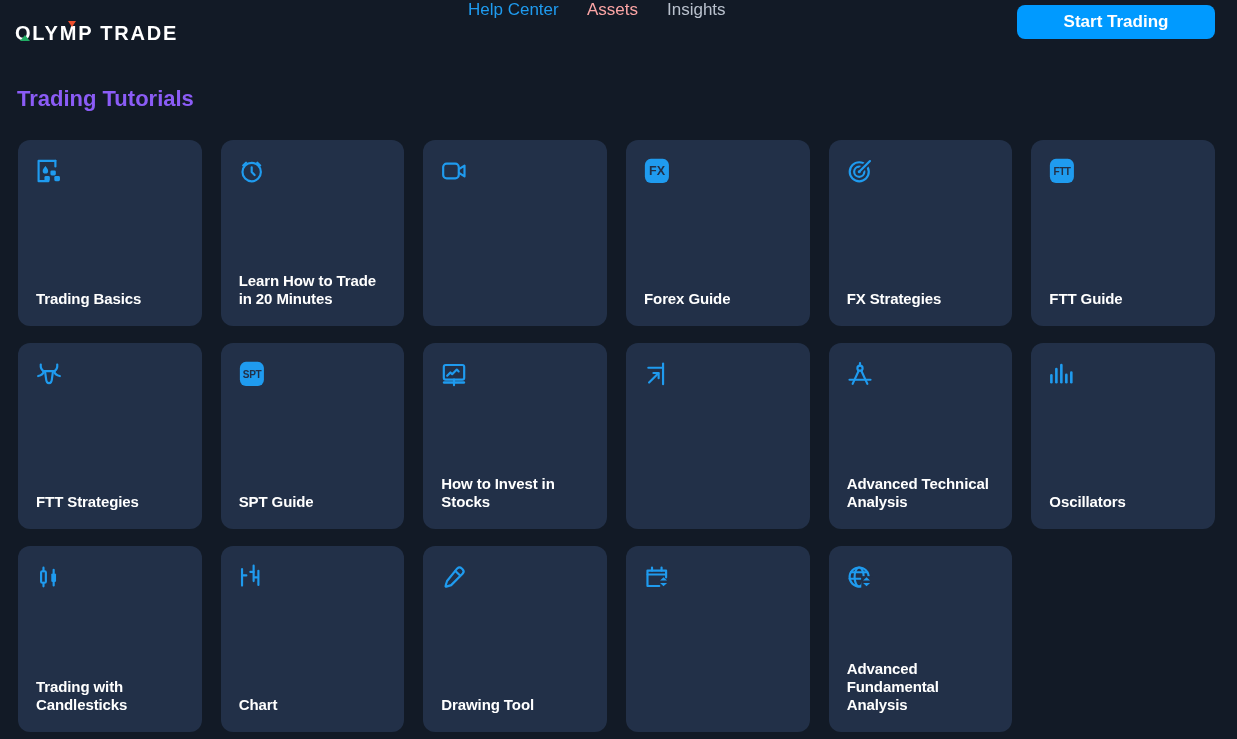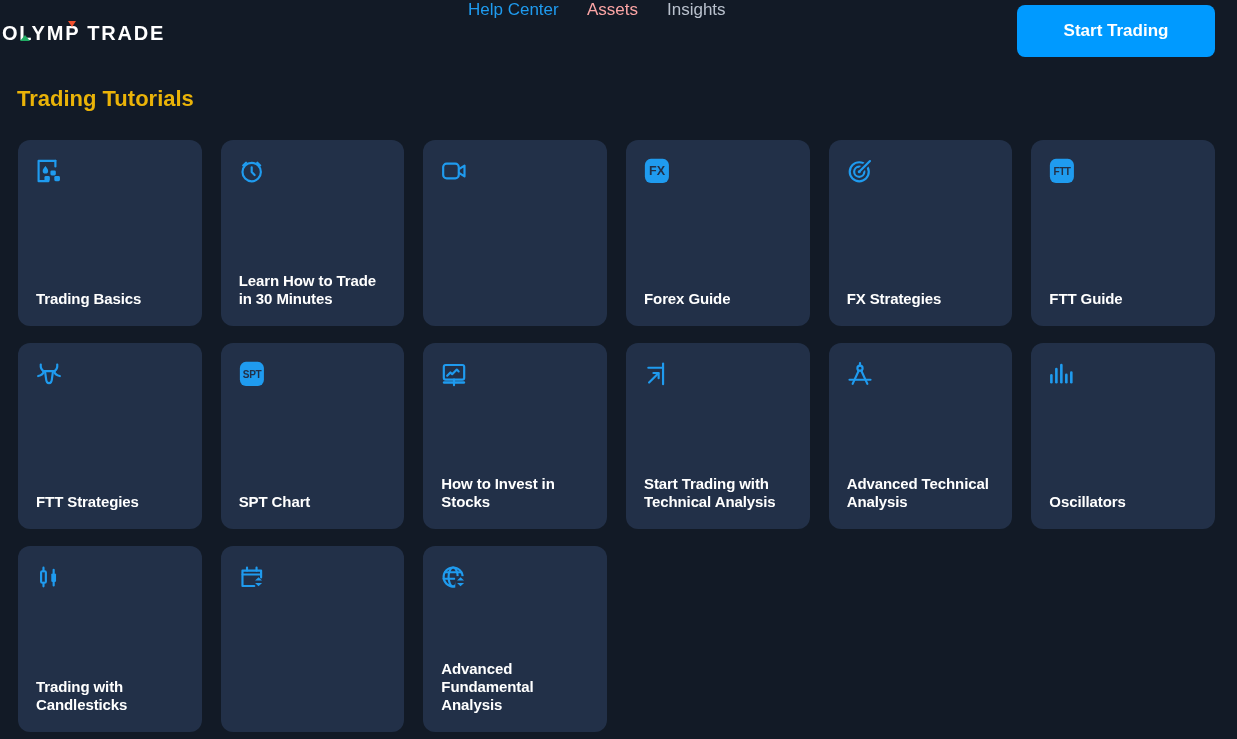--- a/index.html
+++ b/index.html
@@ -1,26 +1,26 @@
 <!DOCTYPE html>
 <html><head><meta charset="utf-8">
 <style>
 *{margin:0;padding:0;box-sizing:border-box}
 html,body{width:1237px;height:739px;overflow:hidden}
 body{background:#121a26;font-family:"Liberation Sans",sans-serif;position:relative}
-.logo{position:absolute;left:2px;top:22.5px;font-weight:700;font-size:20px;line-height:20px;color:#fff;letter-spacing:1.8px;white-space:nowrap}
+.logo{position:absolute;left:15px;top:22.5px;font-weight:700;font-size:20px;line-height:20px;color:#fff;letter-spacing:1.8px;white-space:nowrap}
 .tri-g{position:absolute;left:20px;top:35px;width:0;height:0;border-left:5.4px solid transparent;border-right:5.4px solid transparent;border-bottom:6.5px solid #21ad64}
 .tri-r{position:absolute;left:68px;top:21px;width:0;height:0;border-left:4.8px solid transparent;border-right:4.8px solid transparent;border-top:6.2px solid #f0502e}
 .nav{position:absolute;top:0;height:62px;display:flex;font-size:17px}
 .nav a{text-decoration:none;color:inherit}
 #n1{left:468px;color:#1f9bef}
 #n2{left:587px;color:#fca5a5}
 #n3{left:667px;color:#b9c1cd}
-.btn{position:absolute;left:1017px;top:5px;width:198px;height:52px;background:#009aff;border-radius:8px;color:#fff;font-weight:700;font-size:17px;display:flex;align-items:center;justify-content:center}
-h1{position:absolute;left:17px;top:86px;font-size:22px;line-height:26px;color:#eab308;font-weight:700}
+.btn{position:absolute;left:1017px;top:5px;width:198px;height:34px;background:#009aff;border-radius:8px;color:#fff;font-weight:700;font-size:17px;display:flex;align-items:center;justify-content:center}
+h1{position:absolute;left:17px;top:86px;font-size:22px;line-height:26px;color:#8b5cf6;font-weight:700}
 .grid{position:absolute;left:18px;top:140px;width:1197px;display:grid;grid-template-columns:repeat(6,1fr);column-gap:19px;row-gap:17px}
 .card{height:186px;background:#223048;border-radius:12px;padding:20px;position:relative}
 .ic{position:absolute;left:18px;top:18px;width:26px;height:26px;display:block}
 .t{position:absolute;left:18px;right:17px;bottom:18.5px;color:#fff;font-weight:700;font-size:15px;line-height:18px;letter-spacing:-0.1px}
 </style></head>
 <body>
 <div class="logo">OLYMP TRADE</div>
 <div class="tri-g"></div>
 <div class="tri-r"></div>
 <div class="nav" id="n1">
@@ -45,21 +45,21 @@
         <rect x="16.9" y="16.7" width="5.2" height="4.7" rx="1.3" fill="#1f9bef" stroke="none"></rect>
       </svg>
       <div class="t">Trading Basics</div>
     </div>
 <div class="card">
       <svg class="ic" viewBox="0 0 24 24" fill="none" stroke="#1f9bef" stroke-width="2" stroke-linecap="round" stroke-linejoin="round">
         <circle cx="11.7" cy="13" r="8.5"></circle>
         <path d="M11.7 8.5v4.5l2.7 2.7"></path>
         <path d="M6.5 4.3L3.9 6.9M16.9 4.3l2.6 2.6"></path>
       </svg>
-      <div class="t">Learn How to Trade in 30 Minutes</div>
+      <div class="t">Learn How to Trade in 20 Minutes</div>
     </div>
 <div class="card">
       <svg class="ic" viewBox="0 0 24 24" fill="none" stroke="#1f9bef" stroke-width="2" stroke-linecap="round" stroke-linejoin="round">
         <rect x="2" y="5.2" width="14.4" height="13.6" rx="3.2"></rect>
         <path d="M16.6 10.3l5.1-3.3v10l-5.1-3.3"></path>
       </svg>
     </div>
 <div class="card">
       <svg class="ic" viewBox="0 0 24 24" fill="none" stroke="#1f9bef" stroke-width="2" stroke-linecap="round" stroke-linejoin="round">
         <rect x="0.8" y="0.8" width="22.2" height="22.2" rx="5.6" fill="#1f9bef" stroke="none"></rect>
@@ -93,39 +93,38 @@
         <path d="M16.8 9.5c.5 2.3 2.2 3.8 5.2 4.4"></path>
         <path d="M8.3 9.3l1 7.2c.2 2.5.8 3.9 2.7 3.9s2.5-1.4 2.7-3.9l1-7.2"></path>
       </svg>
       <div class="t">FTT Strategies</div>
     </div>
 <div class="card">
       <svg class="ic" viewBox="0 0 24 24" fill="none" stroke="#1f9bef" stroke-width="2" stroke-linecap="round" stroke-linejoin="round">
         <rect x="0.8" y="0.8" width="22.2" height="22.2" rx="5.6" fill="#1f9bef" stroke="none"></rect>
         <text x="12" y="16" text-anchor="middle" font-family="Liberation Sans" font-weight="bold" font-size="9.3" letter-spacing="-0.4" fill="#223048" stroke="none">SPT</text>
       </svg>
-      <div class="t">SPT Chart</div>
+      <div class="t">SPT Guide</div>
     </div>
 <div class="card">
       <svg class="ic" viewBox="0 0 24 24" fill="none" stroke="#1f9bef" stroke-width="2" stroke-linecap="round" stroke-linejoin="round">
         <rect x="2.6" y="3.7" width="18.8" height="13.5" rx="1.7"></rect>
         <path d="M5.7 13.6l3-3 1.6 1.6 4.3-4.3 1.7 1.7"></path>
         <path d="M12 17.2v5.1"></path>
         <path d="M2.9 19.8h18.2" stroke-width="2.4"></path>
       </svg>
       <div class="t">How to Invest in Stocks</div>
     </div>
 <div class="card">
       <svg class="ic" viewBox="0 0 24 24" fill="none" stroke="#1f9bef" stroke-width="2" stroke-linecap="round" stroke-linejoin="round">
         <path d="M4 6.2h13.3"></path>
         <path d="M17.6 2.4v19"></path>
         <path d="M4.7 19.9l8.6-8.6"></path>
         <path d="M8.7 11.1h4.8v4.8"></path>
       </svg>
-      <div class="t">Start Trading with Technical Analysis</div>
     </div>
 <div class="card">
       <svg class="ic" viewBox="0 0 24 24" fill="none" stroke="#1f9bef" stroke-width="2" stroke-linecap="round" stroke-linejoin="round">
         <path d="M12 1.9v2.3"></path>
         <circle cx="12" cy="6.6" r="2.4"></circle>
         <path d="M10.9 8.8L5.2 21.1"></path>
         <path d="M13.1 8.8l5.7 12.3"></path>
         <path d="M2.3 17.3h19.4"></path>
       </svg>
       <div class="t">Advanced Technical Analysis</div>
@@ -144,20 +143,38 @@
       <svg class="ic" viewBox="0 0 24 24" fill="none" stroke="#1f9bef" stroke-width="2" stroke-linecap="round" stroke-linejoin="round">
         <path d="M6.9 3.4v3.2M6.9 17.4v3.2"></path>
         <rect x="4.7" y="6.7" width="4.4" height="10.6" rx="1.1"></rect>
         <path d="M16.3 5.4v3.2M16.3 16.6v3.2"></path>
         <rect x="14.1" y="8.7" width="4.4" height="7.8" rx="1.1" fill="#1f9bef" stroke="none"></rect>
       </svg>
       <div class="t">Trading with Candlesticks</div>
     </div>
 <div class="card">
       <svg class="ic" viewBox="0 0 24 24" fill="none" stroke="#1f9bef" stroke-width="2" stroke-linecap="round" stroke-linejoin="round">
+        <path d="M2.8 4.7v15.2"></path>
+        <path d="M3.9 10.5h2.9"></path>
+        <path d="M13.5 1.5v14.3"></path>
+        <path d="M10.5 7.3h2.9"></path>
+        <path d="M14.6 12.4h2.2"></path>
+        <path d="M17.9 6.3v13"></path>
+      </svg>
+      <div class="t">Chart</div>
+    </div>
+<div class="card">
+      <svg class="ic" viewBox="0 0 24 24" fill="none" stroke="#1f9bef" stroke-width="2" stroke-linecap="round" stroke-linejoin="round">
+        <path d="M15 4.1a3 3 0 0 1 4.2 0l.7.7a3 3 0 0 1 0 4.2L9.4 19.5l-4.5 1.4a.55.55 0 0 1-.7-.7l1.4-4.5L15 4.1z"></path>
+        <path d="M13.3 6.4l4.3 4.3"></path>
+      </svg>
+      <div class="t">Drawing Tool</div>
+    </div>
+<div class="card">
+      <svg class="ic" viewBox="0 0 24 24" fill="none" stroke="#1f9bef" stroke-width="2" stroke-linecap="round" stroke-linejoin="round">
         <path d="M7.4 3.2v2.9M16.2 3.2v2.9"></path>
         <path d="M20.4 12.4V6.1H3.2v14.2h10.9"></path>
         <path d="M3.4 9.7h16.8"></path>
         <path d="M14.8 15.2h6.5l-3.25-2.9z" fill="#1f9bef" stroke="none"></path>
         <path d="M14.8 17.6h6.5l-3.25 2.9z" fill="#1f9bef" stroke="none"></path>
       </svg>
     </div>
 <div class="card">
       <svg class="ic" viewBox="0 0 24 24" fill="none" stroke="#1f9bef" stroke-width="2" stroke-linecap="round" stroke-linejoin="round">
         <circle cx="11.2" cy="12" r="8.8"></circle>

